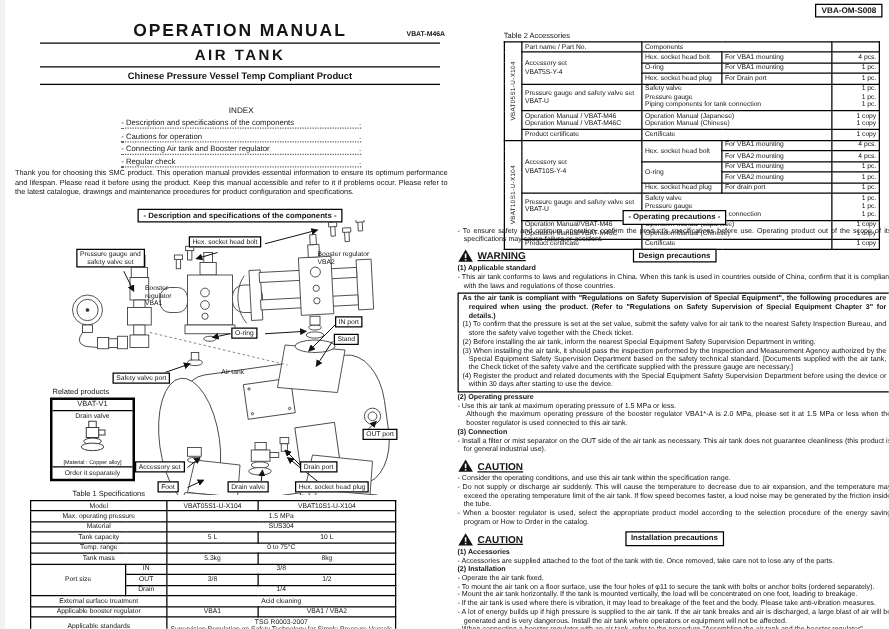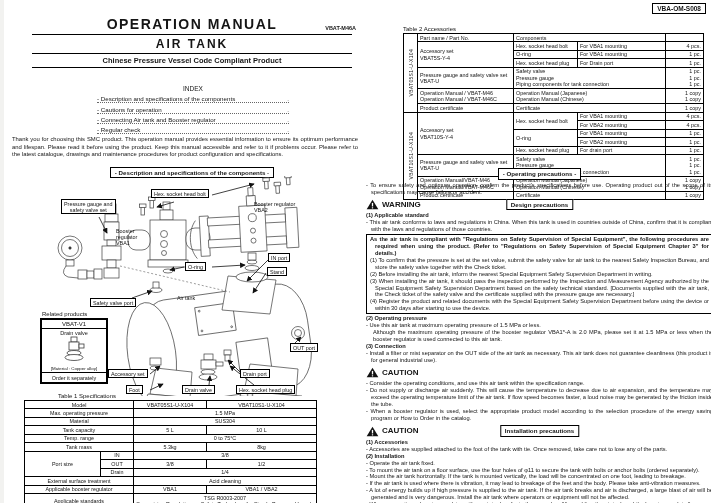--- a/index.html
+++ b/index.html
@@ -46,37 +46,37 @@
   .rot-t{writing-mode:vertical-rl;transform:rotate(180deg);font-size:5px;letter-spacing:.3px;margin:0 auto;}
   
   .rcol{position:absolute;left:362px;top:167px;width:347px;font-size:5.7px;line-height:1.22;}
   .rcol p{margin:0;text-align:justify;padding-left:5px;text-indent:-5px;}
   .rcol p.t{font-weight:bold;padding-left:0;text-indent:0;}
   .rcol p.ind{padding-left:7px;text-indent:0;}
   .center-line{text-align:center;margin:1px 0 2px;}
   .regbox{border:1px solid #000;padding:1px 3px;margin:1px 0;}
   .regbox p.bold{font-weight:bold;}
   .signrow{position:relative;height:13px;margin:2.5px 0 1px;display:flex;align-items:center;}
-  .sign{display:flex;align-items:center;gap:3px;font-weight:bold;font-size:8px;}
+  .sign{display:flex;align-items:flex-end;gap:3px;font-weight:bold;font-size:8px;text-decoration:underline;}
   .sec-center{position:absolute;left:50%;transform:translateX(-50%);}
 </style>
 </head>
 <body>
 
 <div class="page">
 
   <div class="badge">VBA-OM-S008</div>
 
   <div class="hdr">
     <div class="title">OPERATION MANUAL</div>
     <div class="docno">VBAT-M46A</div>
     <div class="rule"></div>
     <div class="prod">AIR  TANK</div>
     <div class="rule2"></div>
-    <div class="subtitle">Chinese Pressure Vessel Code Compliant Product</div>
+    <div class="subtitle">Chinese Pressure Vessel Temp Compliant Product</div>
     <div class="rule2"></div>
   </div>
 
   <div class="index">
     <div class="ititle">INDEX</div>
     <div class="item">
         <span>- Description and specifications of the components</span>
         <span>.</span>
       </div>
     <div class="item">

